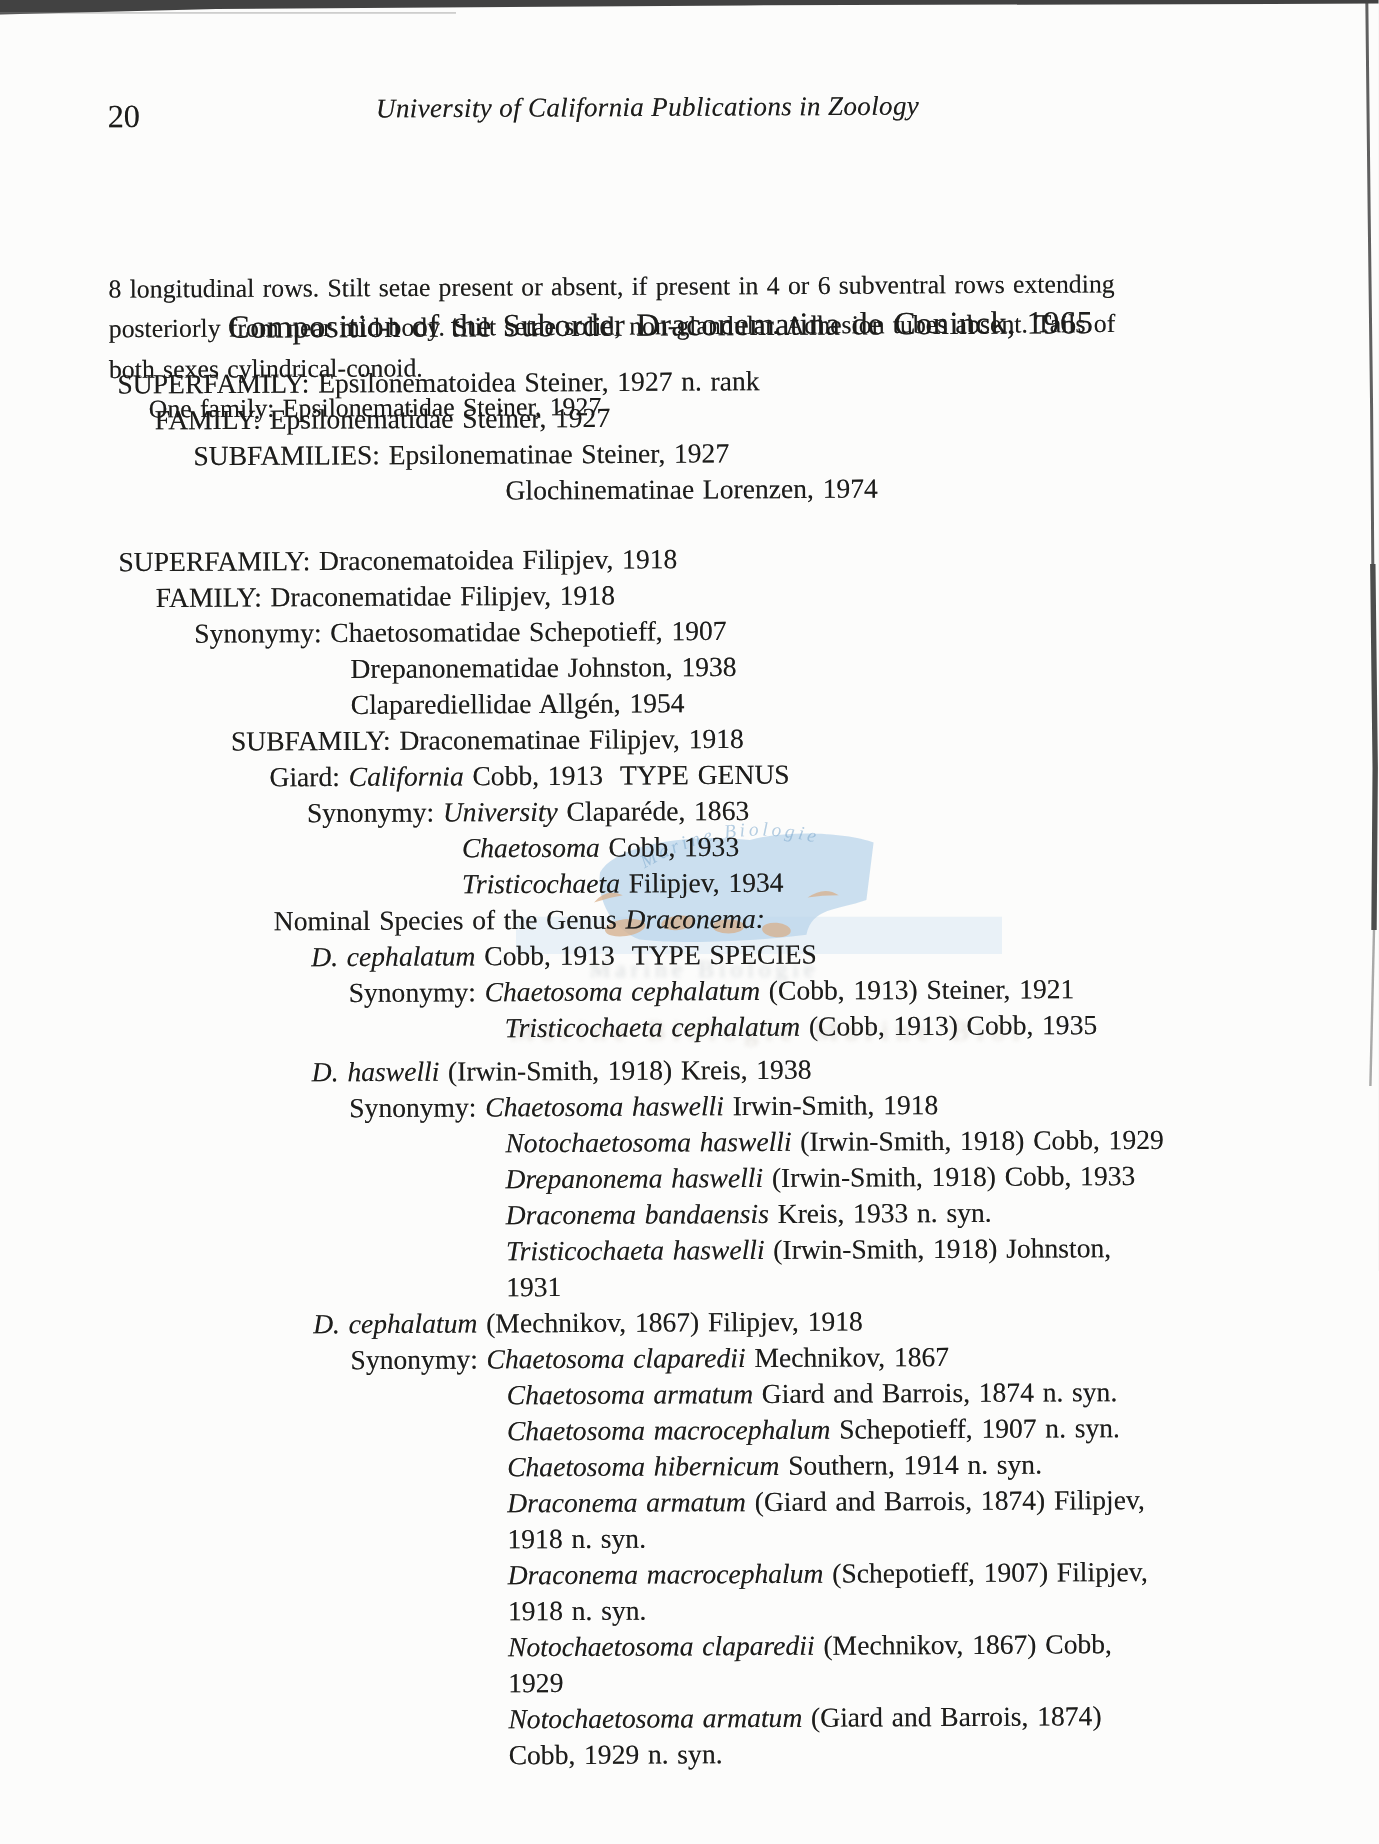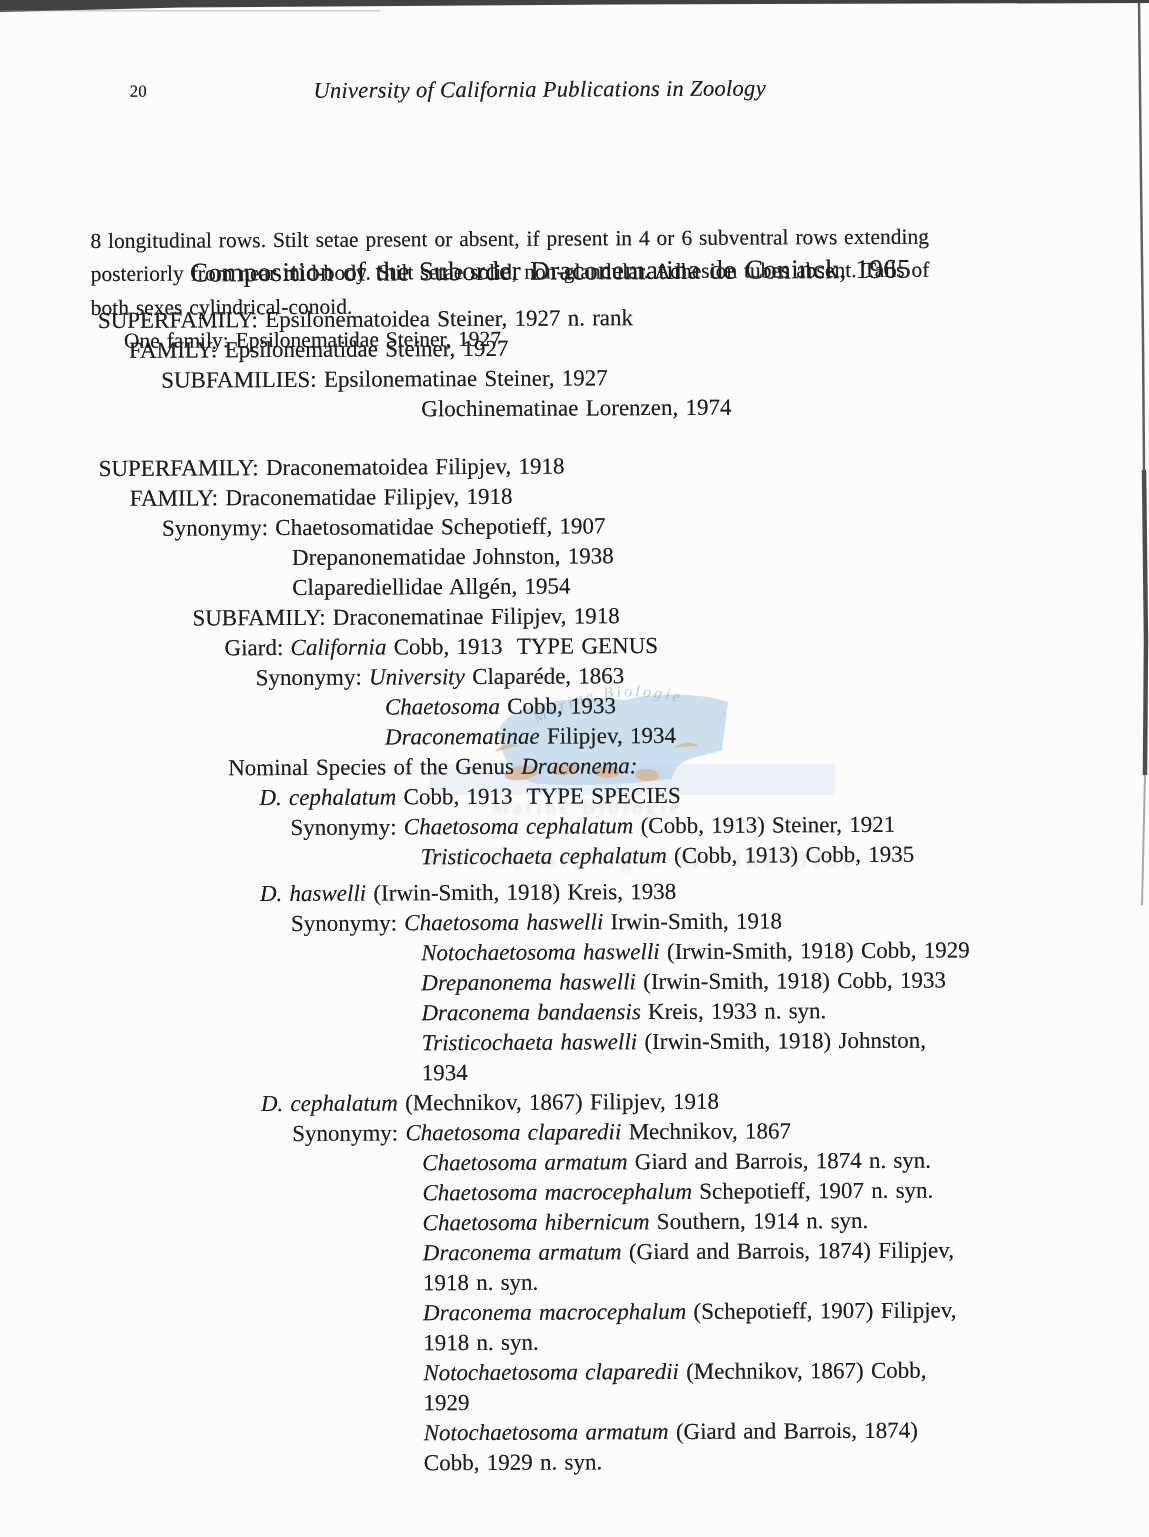--- a/index.html
+++ b/index.html
@@ -22,22 +22,21 @@
   .wm-smudge{filter:blur(1.6px);}
   
   .content{
     position:absolute;inset:0;z-index:2;
     transform:rotate(-0.3deg);
     transform-origin:90px 160px;
     text-shadow:0 0 .5px rgba(25,25,25,.55);
   }
   .pagenum{
     position:absolute;left:90px;top:82px;
-    font-size:17px;
-    margin-left:40px;
+    font-size:27px;
   }
   .running-head{
     position:absolute;left:0;top:79px;width:1080px;
     text-align:center;
     font-style:italic;
     font-size:22.5px;
     letter-spacing:.3px;
   }
   .intro{
     position:absolute;left:90px;top:124px;width:985px;
@@ -107,32 +106,32 @@
         <div class="tax-line" style="margin-left: 330px;"><span>Glochinematinae Lorenzen, 1974</span></div>
         <div class="tax-line" style="margin-left: 7px; margin-top: 28px;"><span>SUPERFAMILY: Draconematoidea Filipjev, 1918</span></div>
         <div class="tax-line" style="margin-left: 38px;"><span>FAMILY: Draconematidae Filipjev, 1918</span></div>
         <div class="tax-line" style="margin-left: 70px;"><span>Synonymy: Chaetosomatidae Schepotieff, 1907</span></div>
         <div class="tax-line" style="margin-left: 200px;"><span>Drepanonematidae Johnston, 1938</span></div>
         <div class="tax-line" style="margin-left: 200px;"><span>Claparediellidae Allgén, 1954</span></div>
         <div class="tax-line" style="margin-left: 100px;"><span>SUBFAMILY: Draconematinae Filipjev, 1918</span></div>
         <div class="tax-line" style="margin-left: 132px;"><span>Giard: </span><span class="it">California</span><span> Cobb, 1913  TYPE GENUS</span></div>
         <div class="tax-line" style="margin-left: 163px;"><span>Synonymy: </span><span class="it">University</span><span> Claparéde, 1863</span></div>
         <div class="tax-line" style="margin-left: 292px;"><span class="it">Chaetosoma</span><span> Cobb, 1933</span></div>
-        <div class="tax-line" style="margin-left: 292px;"><span class="it">Draconematinae</span><span> Filipjev, 1934</span></div>
+        <div class="tax-line" style="margin-left: 292px;"><span class="it">Tristicochaeta</span><span> Filipjev, 1934</span></div>
         <div class="tax-line" style="margin-left: 135px;"><span>Nominal Species of the Genus </span><span class="it">Draconema:</span></div>
         <div class="tax-line" style="margin-left: 166px;"><span class="it">D. cephalatum</span><span> Cobb, 1913  TYPE SPECIES</span></div>
         <div class="tax-line" style="margin-left: 197px;"><span>Synonymy: </span><span class="it">Chaetosoma cephalatum</span><span> (Cobb, 1913) Steiner, 1921</span></div>
         <div class="tax-line" style="margin-left: 327px;"><span class="it">Tristicochaeta cephalatum</span><span> (Cobb, 1913) Cobb, 1935</span></div>
         <div class="tax-line" style="margin-left: 166px; margin-top: 6px;"><span class="it">D. haswelli</span><span> (Irwin-Smith, 1918) Kreis, 1938</span></div>
         <div class="tax-line" style="margin-left: 197px;"><span>Synonymy: </span><span class="it">Chaetosoma haswelli</span><span> Irwin-Smith, 1918</span></div>
         <div class="tax-line" style="margin-left: 327px;"><span class="it">Notochaetosoma haswelli</span><span> (Irwin-Smith, 1918) Cobb, 1929</span></div>
         <div class="tax-line" style="margin-left: 327px;"><span class="it">Drepanonema haswelli</span><span> (Irwin-Smith, 1918) Cobb, 1933</span></div>
         <div class="tax-line" style="margin-left: 327px;"><span class="it">Draconema bandaensis</span><span> Kreis, 1933 n. syn.</span></div>
         <div class="tax-line" style="margin-left: 327px;"><span class="it">Tristicochaeta haswelli</span><span> (Irwin-Smith, 1918) Johnston,</span></div>
-        <div class="tax-line" style="margin-left: 327px;"><span>1934</span></div>
+        <div class="tax-line" style="margin-left: 327px;"><span>1931</span></div>
         <div class="tax-line" style="margin-left: 166px;"><span class="it">D. cephalatum</span><span> (Mechnikov, 1867) Filipjev, 1918</span></div>
         <div class="tax-line" style="margin-left: 197px;"><span>Synonymy: </span><span class="it">Chaetosoma claparedii</span><span> Mechnikov, 1867</span></div>
         <div class="tax-line" style="margin-left: 327px;"><span class="it">Chaetosoma armatum</span><span> Giard and Barrois, 1874 n. syn.</span></div>
         <div class="tax-line" style="margin-left: 327px;"><span class="it">Chaetosoma macrocephalum</span><span> Schepotieff, 1907 n. syn.</span></div>
         <div class="tax-line" style="margin-left: 327px;"><span class="it">Chaetosoma hibernicum</span><span> Southern, 1914 n. syn.</span></div>
         <div class="tax-line" style="margin-left: 327px;"><span class="it">Draconema armatum</span><span> (Giard and Barrois, 1874) Filipjev,</span></div>
         <div class="tax-line" style="margin-left: 327px;"><span>1918 n. syn.</span></div>
         <div class="tax-line" style="margin-left: 327px;"><span class="it">Draconema macrocephalum</span><span> (Schepotieff, 1907) Filipjev,</span></div>
         <div class="tax-line" style="margin-left: 327px;"><span>1918 n. syn.</span></div>
         <div class="tax-line" style="margin-left: 327px;"><span class="it">Notochaetosoma claparedii</span><span> (Mechnikov, 1867) Cobb,</span></div>

